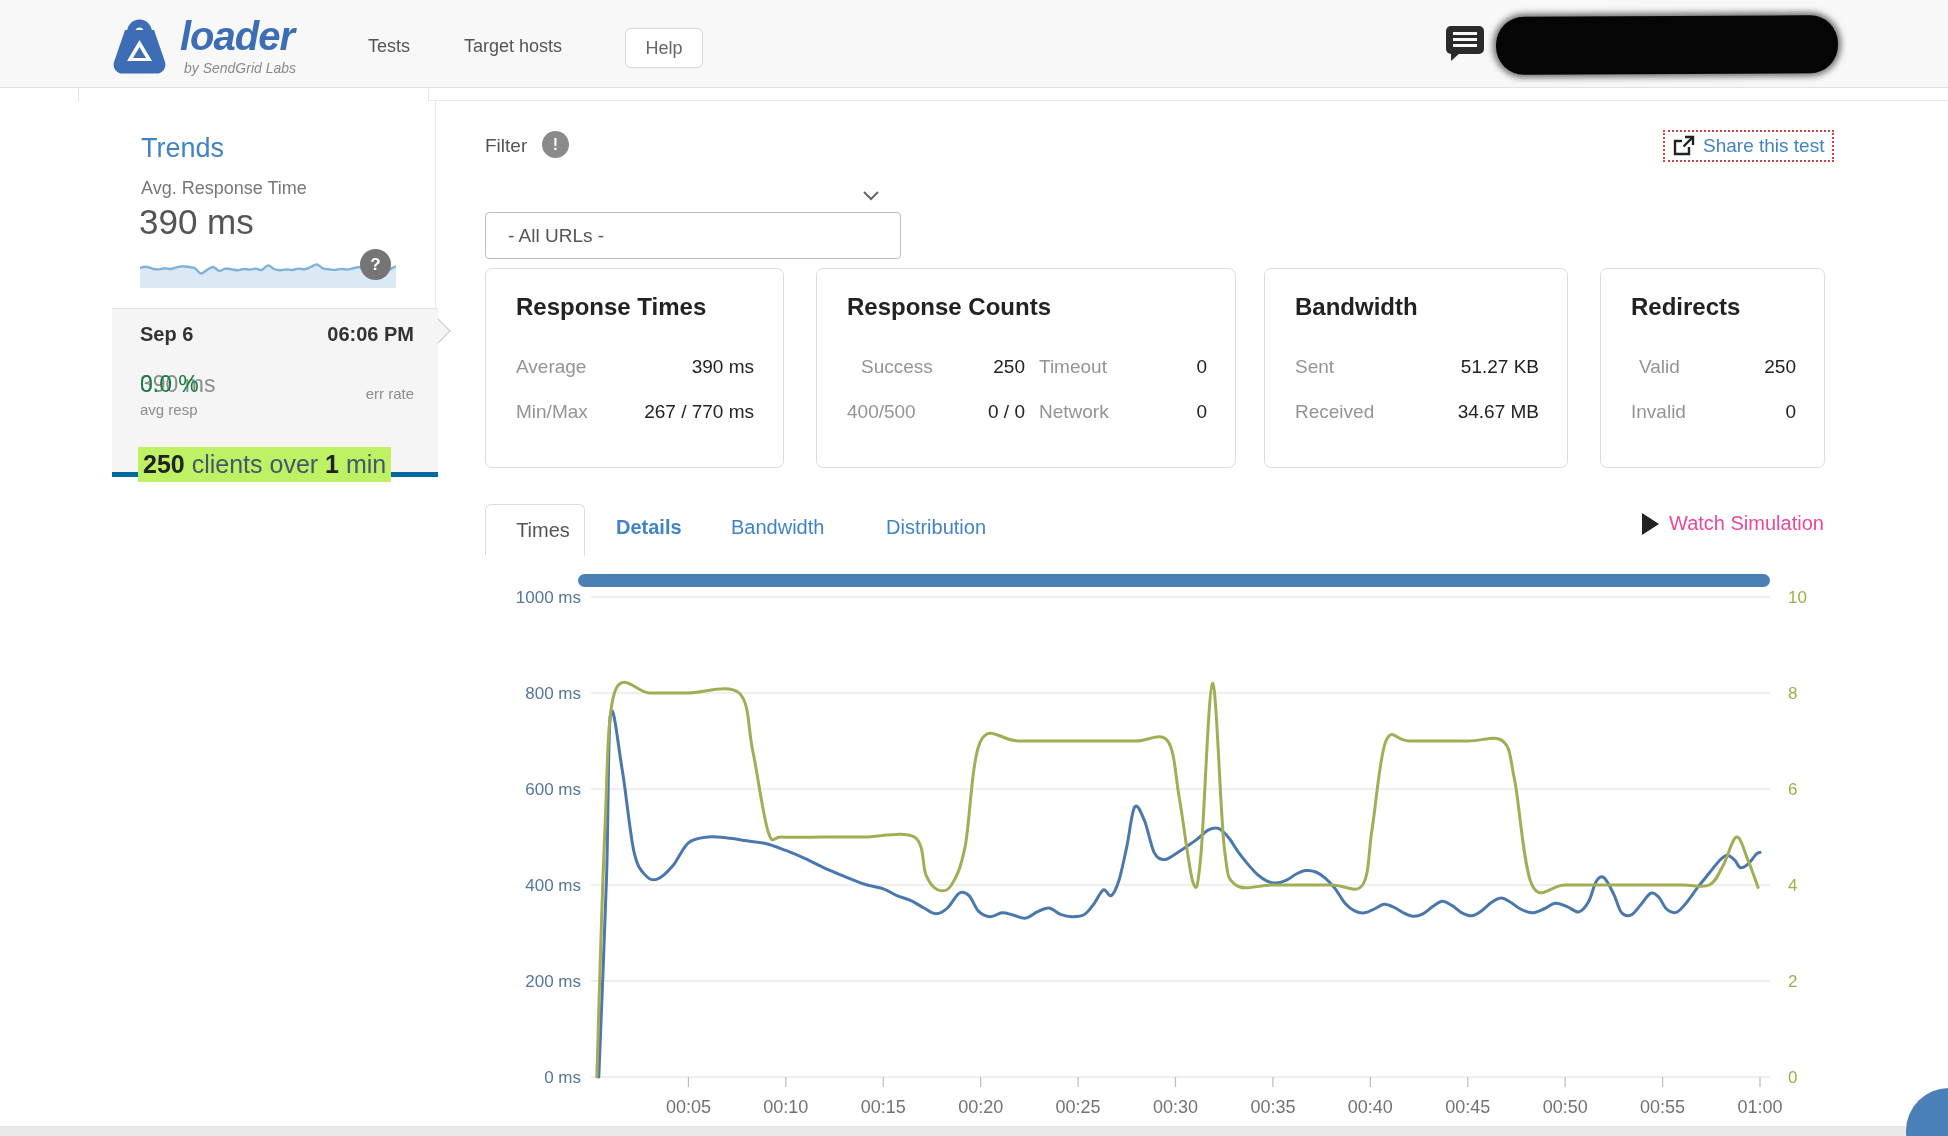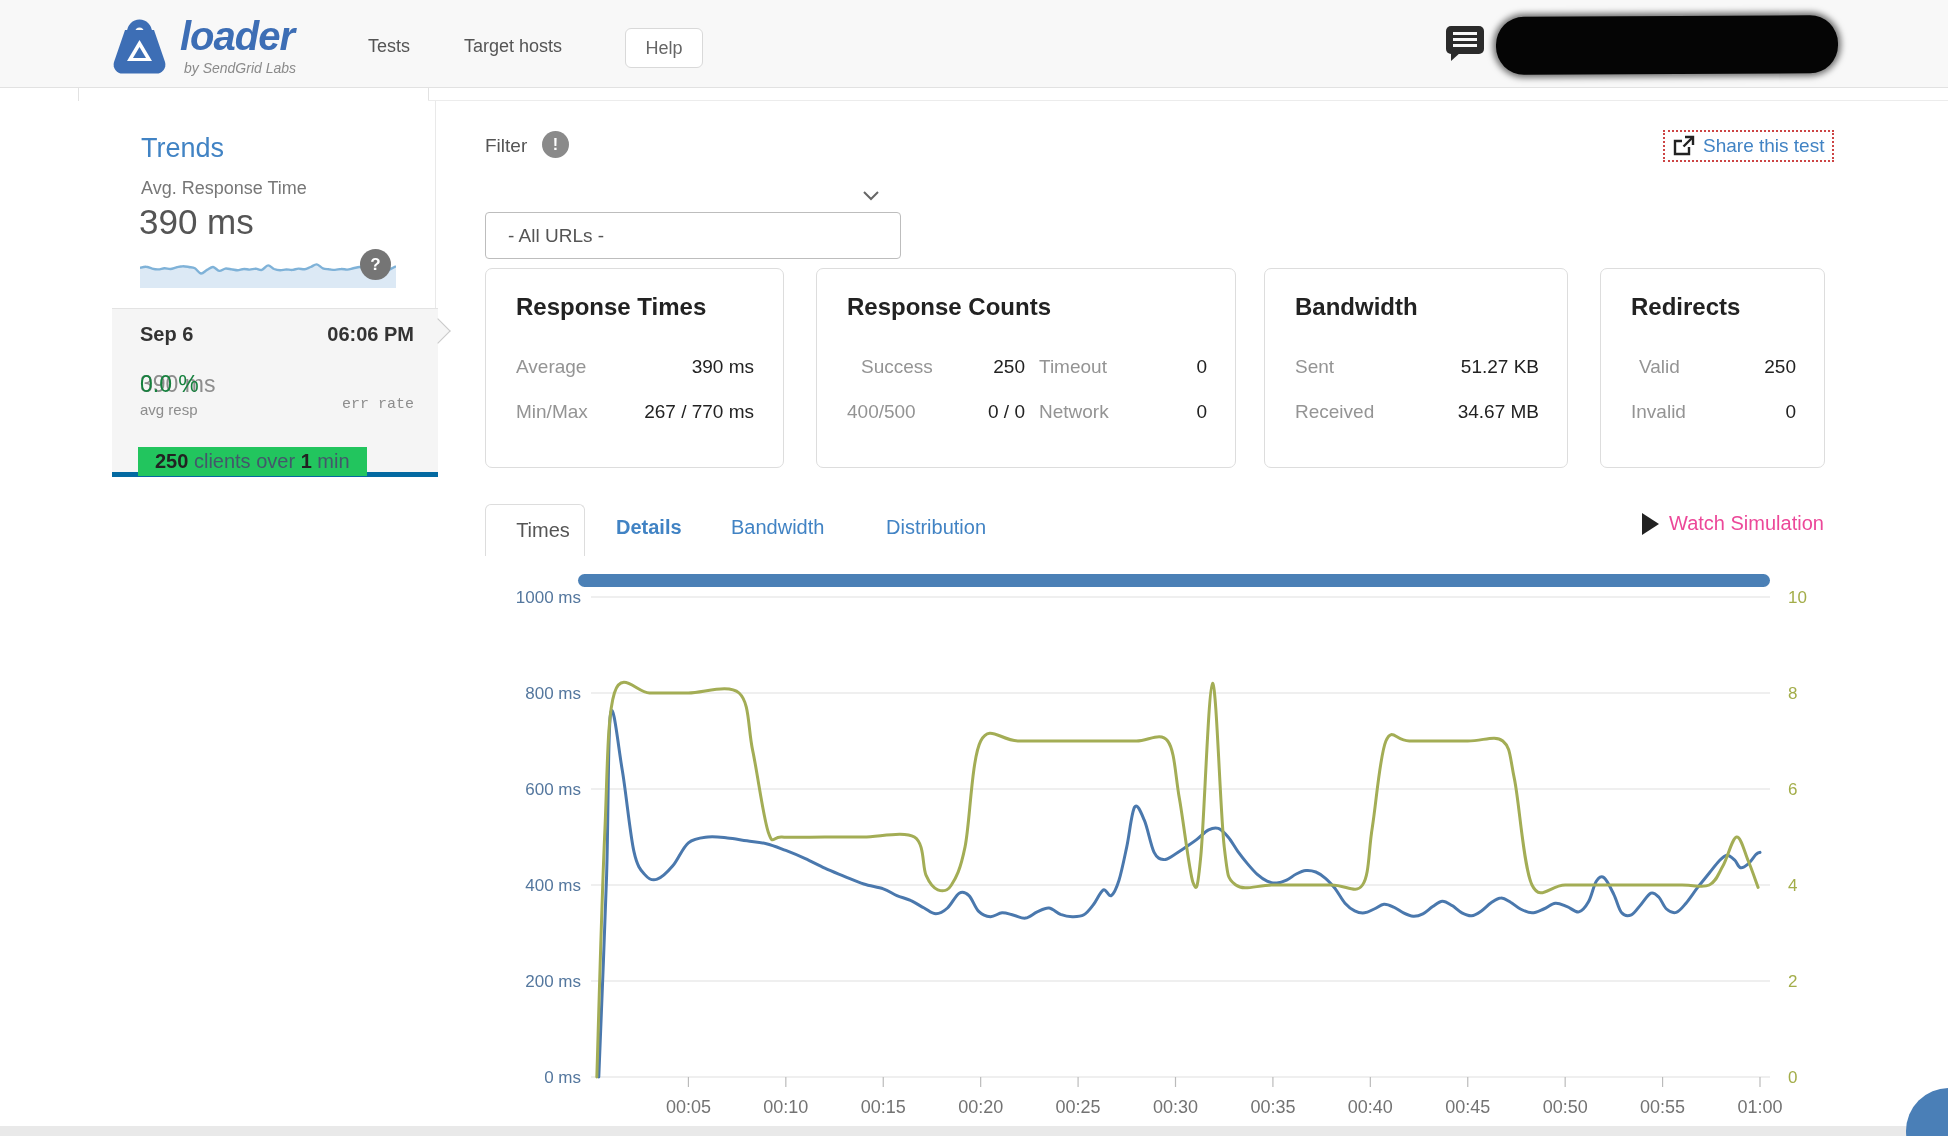--- a/index.html
+++ b/index.html
@@ -38,22 +38,22 @@
   #spark-help { left:360px; top:249px; width:31px; height:31px; border-radius:50%; background:#757575; color:#fff; font-size:17px; font-weight:bold; text-align:center; line-height:31px; cursor:pointer; }
 
   #trend-card { left:112px; top:308px; width:326px; height:169px; background:#f5f5f5; border-top:1px solid #e3e3e3; border-bottom:5px solid #0369a1; cursor:pointer; }
   #trend-pointer { left:429px; top:322px; width:18px; height:18px; background:#f5f5f5; border-top:1px solid #c9c9c9; border-right:1px solid #c9c9c9; transform:rotate(45deg); }
   .tc-row { position:absolute; left:28px; right:24px; }
   #tc-date { top:14px; font-size:20px; font-weight:bold; color:#333; }
   #tc-time { top:14px; text-align:right; font-size:20px; font-weight:bold; color:#333; }
   #tc-avg-val { top:62px; font-size:23px; color:#8d8d8d; }
   #tc-err-val { top:62px; text-align:left; font-size:23px; color:#15803d; }
   #tc-avg-lab { top:92px; font-size:15px; color:#8d8d8d; }
-  #tc-err-lab { top:87px; text-align:right; font-size:15px; color:#8d8d8d;font-family:Liberation Mono, monospace; }
-  #tc-clients { left:26px; top:138px; font-size:20px; background:#22c55e; padding:3px 17px; color:#44576b; }
+  #tc-err-lab { top:76px; text-align:right; font-size:15px; color:#8d8d8d; }
+  #tc-clients { left:26px; top:138px; font-size:25px; background:#bef264; padding:3px 5px; color:#44576b; }
   #tc-clients b { color:#222; font-weight:bold; }
 
   
   #filter-label { left:485px; top:135px; font-size:19px; color:#555; }
   #filter-badge { left:542px; top:131px; width:27px; height:27px; border-radius:50%; background:#8a8a8a; color:#fff; font-size:16px; font-weight:bold; text-align:center; line-height:27px; cursor:pointer; }
   #url-select { left:485px; top:172px; width:416px; height:47px; background:#fff; border:1px solid #bdbdbd; border-radius:4px; font-size:19px; color:#555; line-height:45px; padding-left:22px; cursor:pointer;margin-top:40px; }
   #url-chevron { left:862px; top:190px; }
   #share-box { left:1663px; top:130px; border:2px dotted #cc4444; padding:3px 8px; display:flex; align-items:center; gap:8px; cursor:pointer; }
   #share-label { font-size:19px; color:#4183c4; }
 

